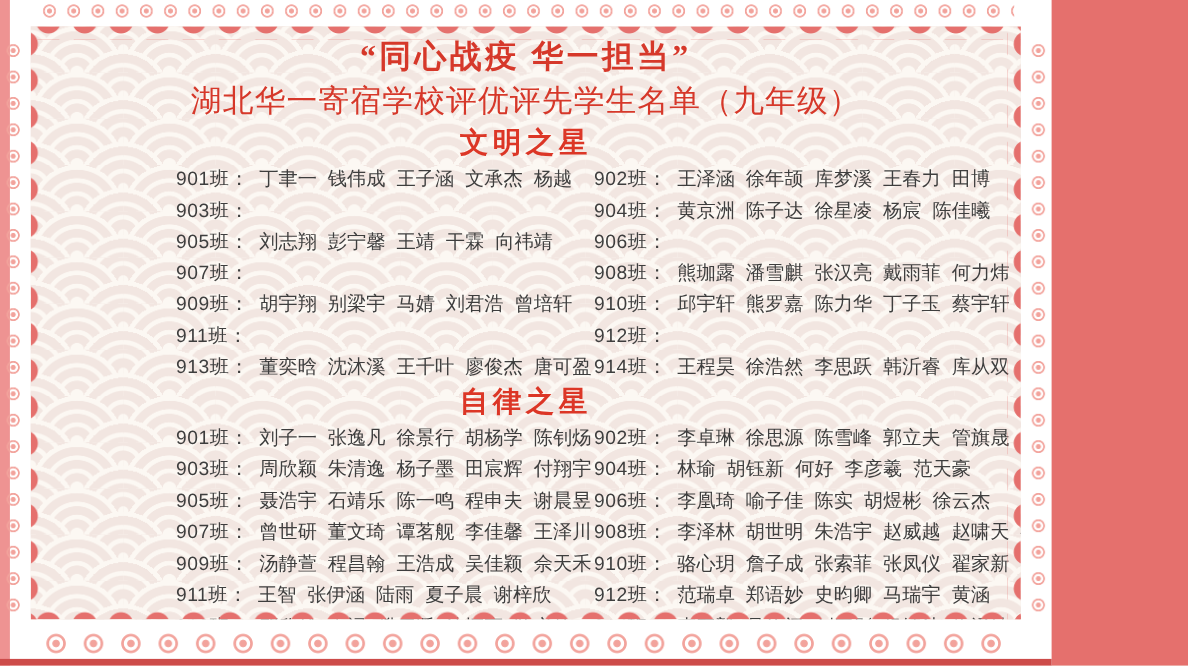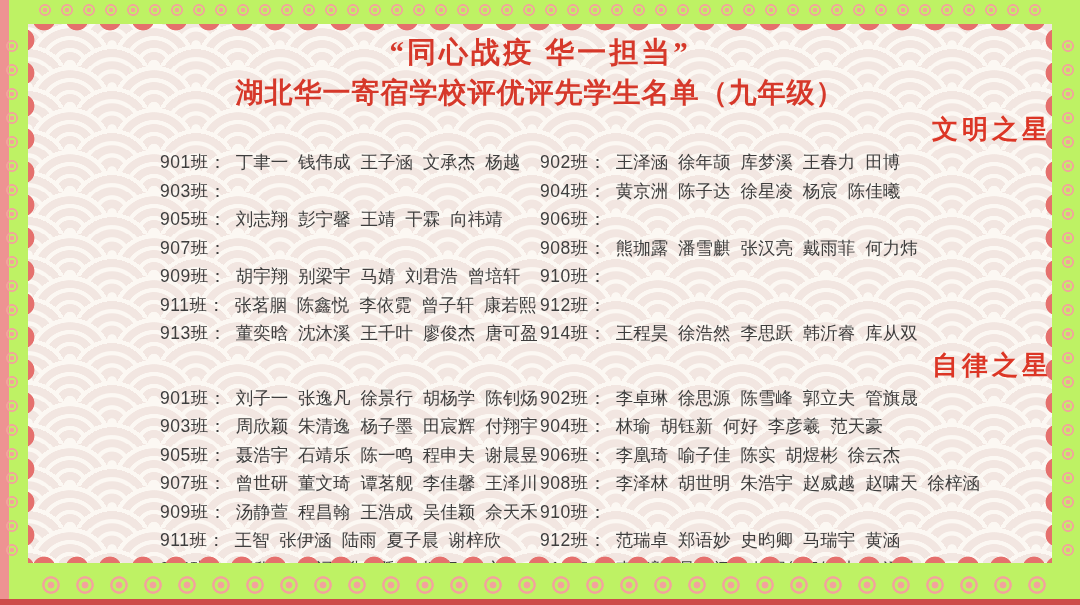--- a/index.html
+++ b/index.html
@@ -1,21 +1,21 @@
 <!DOCTYPE html>
 <html><head>
 <meta charset="utf-8">
 <style>
   html,body{margin:0;padding:0;}
   body{
     width:1080px;height:605px;overflow:hidden;
     font-family:"Liberation Sans","DejaVu Sans",sans-serif;
     background:#e5706d;
   }
-  .poster{position:relative;width:1080px;height:605px;background:#bef264;}
+  .poster{position:relative;width:956px;height:605px;background:#ffffff;}
 
   
   .left-light{position:absolute;left:0;top:0;bottom:0;width:9px;background:#ee9392;}
 
   
   .inner{
     position:absolute;left:28px;right:28px;top:24px;bottom:42px;
     background-color:#f2e6e1;
     background-image:
       radial-gradient(circle at 100% 150%, #f2e6e1 24%, #fcf8f3 25%, #fcf8f3 28%, #f2e6e1 29%, #f2e6e1 36%, #fcf8f3 36%, #fcf8f3 40%, transparent 40%, transparent),
@@ -67,25 +67,25 @@
 
   
   .content{position:absolute;left:28px;right:28px;top:24px;bottom:42px;overflow:hidden;}
   .title{
     margin:10px 0 0 0;text-align:center;
     color:#d6382a;font-size:29px;font-weight:bold;letter-spacing:3px;line-height:36px;
     font-family:"Liberation Serif","DejaVu Serif",serif;
   }
   .subtitle{
     margin:4px 0 0 0;text-align:center;
-    color:#d6382a;font-size:28px;font-weight:bold;letter-spacing:1px;line-height:38px;
+    color:#d6382a;font-size:28px;font-weight:normal;letter-spacing:1px;line-height:38px;
     font-family:"Liberation Serif","DejaVu Serif",serif;
   }
   .sec-heading{
-    margin:2px 0 2px 0;text-align:right;
+    margin:2px 0 2px 0;text-align:center;
     color:#dc3626;font-size:26px;font-weight:bold;letter-spacing:4px;line-height:32px;
     font-family:"Liberation Serif","DejaVu Serif",serif;
   }
   .columns{display:grid;grid-template-columns:380px 460px;padding-left:132px;}
   .col{display:flex;flex-direction:column;}
   .row{height:28.5px;display:flex;align-items:center;white-space:nowrap;
     font-size:17.5px;color:#3e3e3e;font-weight:500;word-spacing:5px;}
   .row .cls{margin-right:9px;letter-spacing:0.5px;}
 </style>
 </head>
@@ -116,21 +116,20 @@
   </div>
             <div class="row">
     <span class="cls">907班：</span>
   </div>
             <div class="row">
     <span class="cls">909班：</span>
     <span class="names">胡宇翔 别梁宇 马婧 刘君浩 曾培轩</span>
   </div>
             <div class="row">
     <span class="cls">911班：</span>
-    <span class="names">张茗胭 陈鑫悦 李依霓 曾子轩 康若熙</span>
   </div>
             <div class="row">
     <span class="cls">913班：</span>
     <span class="names">董奕晗 沈沐溪 王千叶 廖俊杰 唐可盈</span>
   </div>
           </div>
         <div class="col">
             <div class="row">
     <span class="cls">902班：</span>
     <span class="names">王泽涵 徐年颉 库梦溪 王春力 田博</span>
@@ -141,20 +140,21 @@
   </div>
             <div class="row">
     <span class="cls">906班：</span>
   </div>
             <div class="row">
     <span class="cls">908班：</span>
     <span class="names">熊珈露 潘雪麒 张汉亮 戴雨菲 何力炜</span>
   </div>
             <div class="row">
     <span class="cls">910班：</span>
+    <span class="names">邱宇轩 熊罗嘉 陈力华 丁子玉 蔡宇轩</span>
   </div>
             <div class="row">
     <span class="cls">912班：</span>
   </div>
             <div class="row">
     <span class="cls">914班：</span>
     <span class="names">王程昊 徐浩然 李思跃 韩沂睿 库从双</span>
   </div>
           </div>
       </div>
@@ -205,20 +205,21 @@
             <div class="row">
     <span class="cls">906班：</span>
     <span class="names">李凰琦 喻子佳 陈实 胡煜彬 徐云杰</span>
   </div>
             <div class="row">
     <span class="cls">908班：</span>
     <span class="names">李泽林 胡世明 朱浩宇 赵威越 赵啸天 徐梓涵</span>
   </div>
             <div class="row">
     <span class="cls">910班：</span>
+    <span class="names">骆心玥 詹子成 张索菲 张凤仪 翟家新</span>
   </div>
             <div class="row">
     <span class="cls">912班：</span>
     <span class="names">范瑞卓 郑语妙 史昀卿 马瑞宇 黄涵</span>
   </div>
             <div class="row">
     <span class="cls">914班：</span>
     <span class="names">李奕毅 吴悠阁 刘应彤 杨镜池 梅泽坤</span>
   </div>
           </div>

